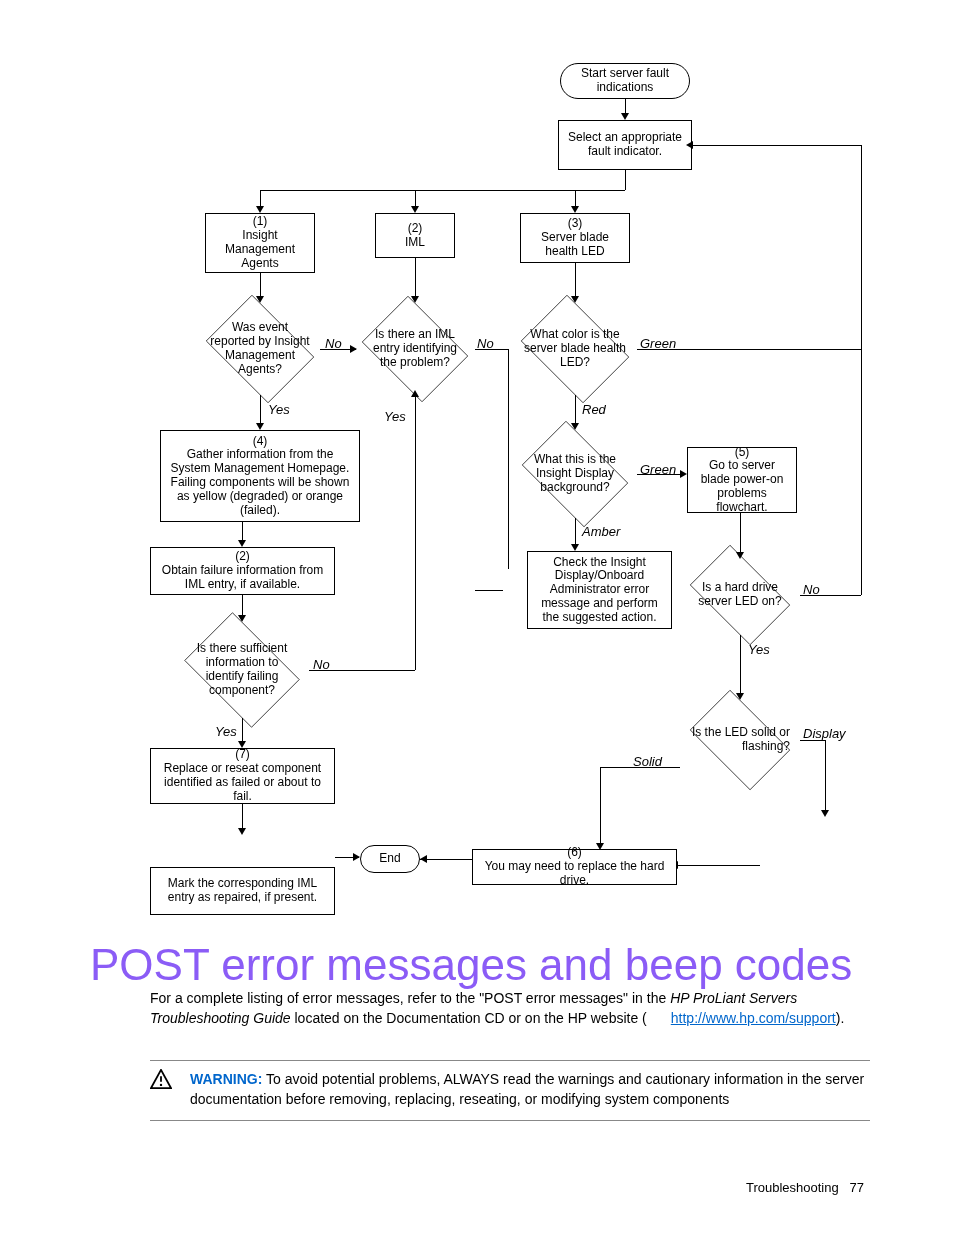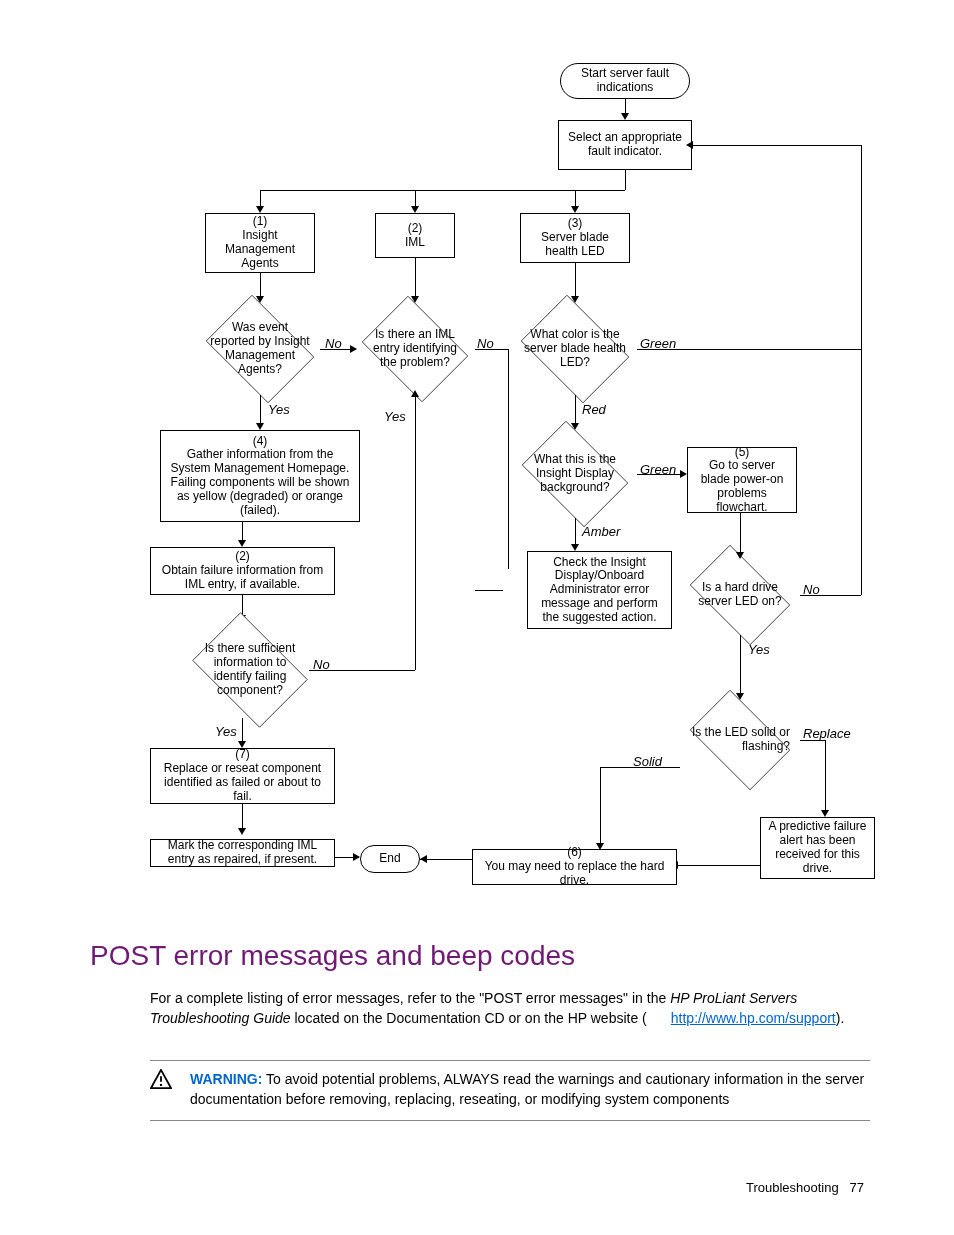--- a/index.html
+++ b/index.html
@@ -63,23 +63,23 @@
   .conn-h { position:absolute; height:0; border-top:1px solid #000; }
   .ah-d { position:absolute; width:0;height:0; border-left:4px solid transparent; border-right:4px solid transparent; border-top:7px solid #000; }
   .ah-u { position:absolute; width:0;height:0; border-left:4px solid transparent; border-right:4px solid transparent; border-bottom:7px solid #000; }
   .ah-r { position:absolute; width:0;height:0; border-top:4px solid transparent; border-bottom:4px solid transparent; border-left:7px solid #000; }
   .ah-l { position:absolute; width:0;height:0; border-top:4px solid transparent; border-bottom:4px solid transparent; border-right:7px solid #000; }
 
   
   .heading {
     position: absolute;
     left: 90px; top: 940px;
-    font-size: 28px;
+    font-size: 44px;
     font-weight: normal;
-    color: #701a75;
+    color: #8b5cf6;
     font-family: "Segoe UI", Arial, sans-serif;
   }
   .para {
     position: absolute;
     left: 150px; top: 988px;
     width: 720px;
     font-size: 14px;
     line-height: 1.45;
   }
   .para a { color: #0066cc; text-decoration: underline; padding-left: 24px; }
@@ -233,58 +233,55 @@
     <div class="arrow" style="left:683px; top:528px;">No</div>
     <div class="conn-h" style="left:680px; top:540px; width:61px;"></div>
     <div class="conn-v" style="left:741px; top:294px; height:246px;"></div>
     <div class="arrow" style="left:628px; top:588px;">Yes</div>
     <div class="conn-v" style="left:620px; top:580px; height:60px;"></div>
       <div class="ah-d" style="left:616px; top:638px;"></div>
 
     <div class="conn-v" style="left:620px; top:458px; height:44px;"></div>
       <div class="ah-d" style="left:616px; top:497px;"></div>
 
-    <div class="diamond" style="left:63px; top:567px; width:134px; height:96px;">
+    <div class="diamond" style="left:55px; top:567px; width:134px; height:96px;">
         <span>Is there sufficient information to identify failing component?</span>
       </div>
     <div class="arrow" style="left:193px; top:603px;">No</div>
     <div class="conn-h" style="left:189px; top:615px; width:106px;"></div>
     <div class="conn-v" style="left:295px; top:570px; height:45px;"></div>
     <div class="ah-u" style="left:291px; top:335px;"></div>
 
     <div class="arrow" style="left:95px; top:670px;">Yes</div>
     <div class="conn-v" style="left:122px; top:663px; height:25px;"></div>
       <div class="ah-d" style="left:118px; top:686px;"></div>
 
     <div class="diamond" style="left:560px; top:645px; width:120px; height:80px;text-align:right;">
         <span>Is the LED solid or flashing?</span>
       </div>
-    <div class="arrow" style="left:683px; top:672px;">Replace</div>
+    <div class="arrow" style="left:683px; top:672px;">Display</div>
     <div class="conn-h" style="left:680px; top:685px; width:25px;"></div>
     <div class="conn-v" style="left:705px; top:685px; height:72px;"></div>
       <div class="ah-d" style="left:701px; top:755px;"></div>
     <div class="arrow" style="left:513px; top:700px;">Solid</div>
     <div class="conn-h" style="left:480px; top:712px; width:80px;"></div>
     <div class="conn-v" style="left:480px; top:712px; height:78px;"></div>
       <div class="ah-d" style="left:476px; top:788px;"></div>
 
     <div class="node" style="left:30px; top:693px; width:185px; height:56px;">
         <span style="white-space:pre-line">(7)
 Replace or reseat component identified as failed or about to fail.</span>
       </div>
     <div class="conn-v" style="left:122px; top:749px; height:26px;"></div>
       <div class="ah-d" style="left:118px; top:773px;"></div>
 
-    <div class="node" style="left:640px; top:762px; width:115px; height:62px;">
-        <span>A predictive failure alert has been received for this drive.</span>
-      </div>
     <div class="conn-h" style="left:557px; top:810px; width:83px;"></div>
       <div class="ah-l" style="left:551px; top:806px;"></div>
 
-    <div class="node" style="left:30px; top:784px; width:185px; height:28px;">
+    <div class="node" style="left:30px; top:812px; width:185px; height:48px;">
         <span>Mark the corresponding IML entry as repaired, if present.</span>
       </div>
     <div class="conn-h" style="left:215px; top:802px; width:24px;"></div>
       <div class="ah-r" style="left:233px; top:798px;"></div>
 
     <div class="node terminator" style="left:240px; top:790px; width:60px; height:28px;">
         <span>End</span>
       </div>
     <div class="conn-h" style="left:300px; top:804px; width:52px;"></div>
       <div class="ah-l" style="left:300px; top:800px;"></div>

